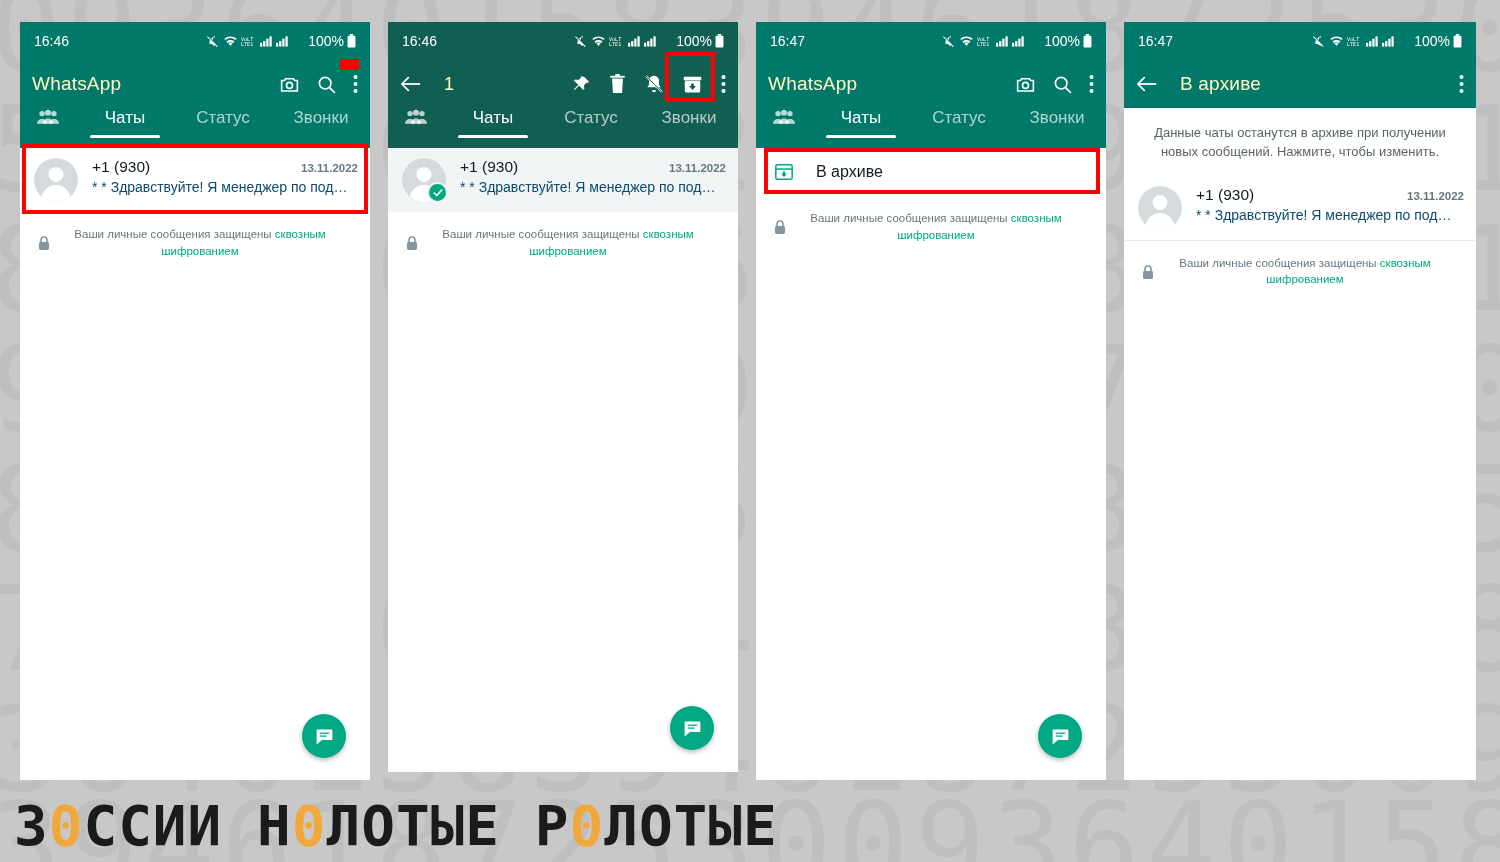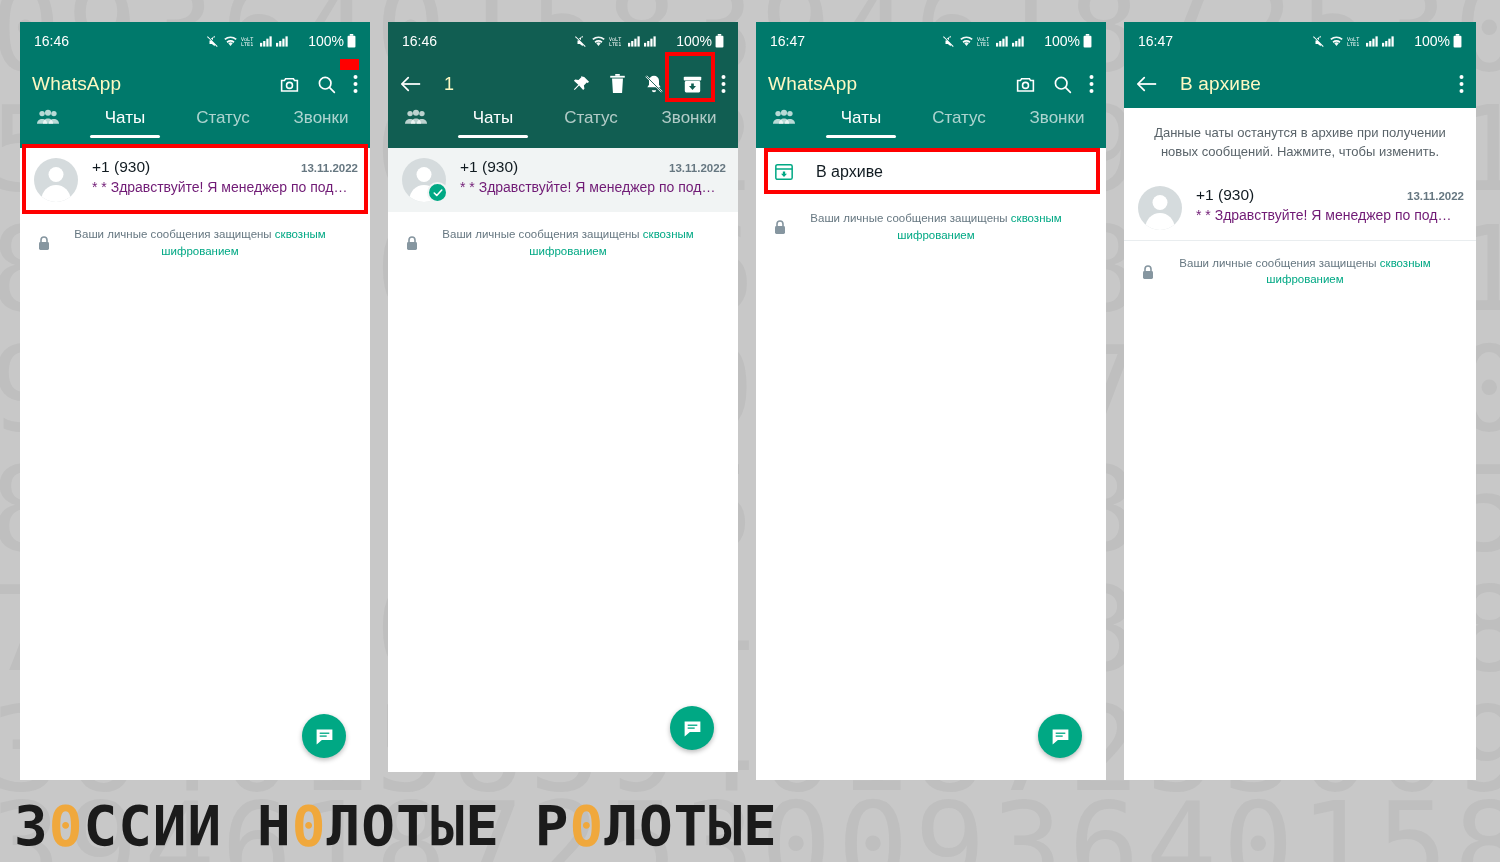--- a/index.html
+++ b/index.html
@@ -186,21 +186,21 @@
     margin-left: auto;
     font-size: 11.5px;
     color: #667781;
     white-space: nowrap;
     padding-left: 8px;
     font-weight: bold;
   }
   .chat-msg {
     margin-top: 3px;
     font-size: 14px;
-    color: #701a75;
+    color: #0c4a6e;
     white-space: nowrap;
     overflow: hidden;
     text-overflow: ellipsis;
   }
   .rowdivider { height: 1px; background: #e9edef; margin-left: 0; }
 
   
   .archiverow {
     display: flex;
     align-items: center;

